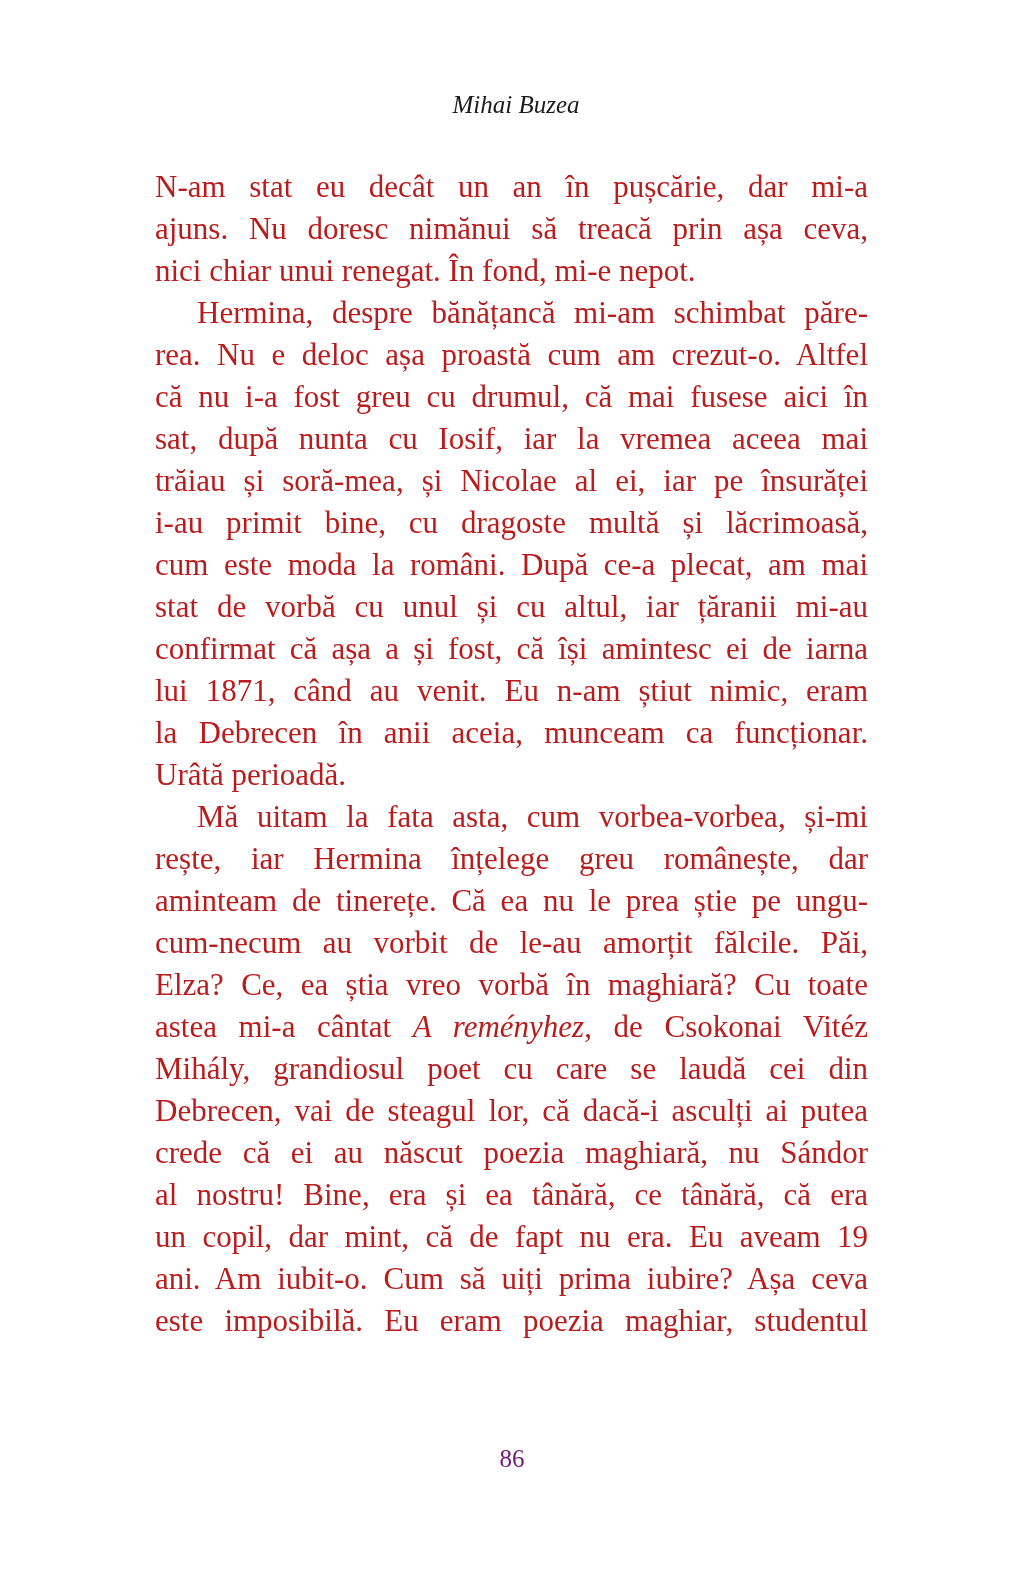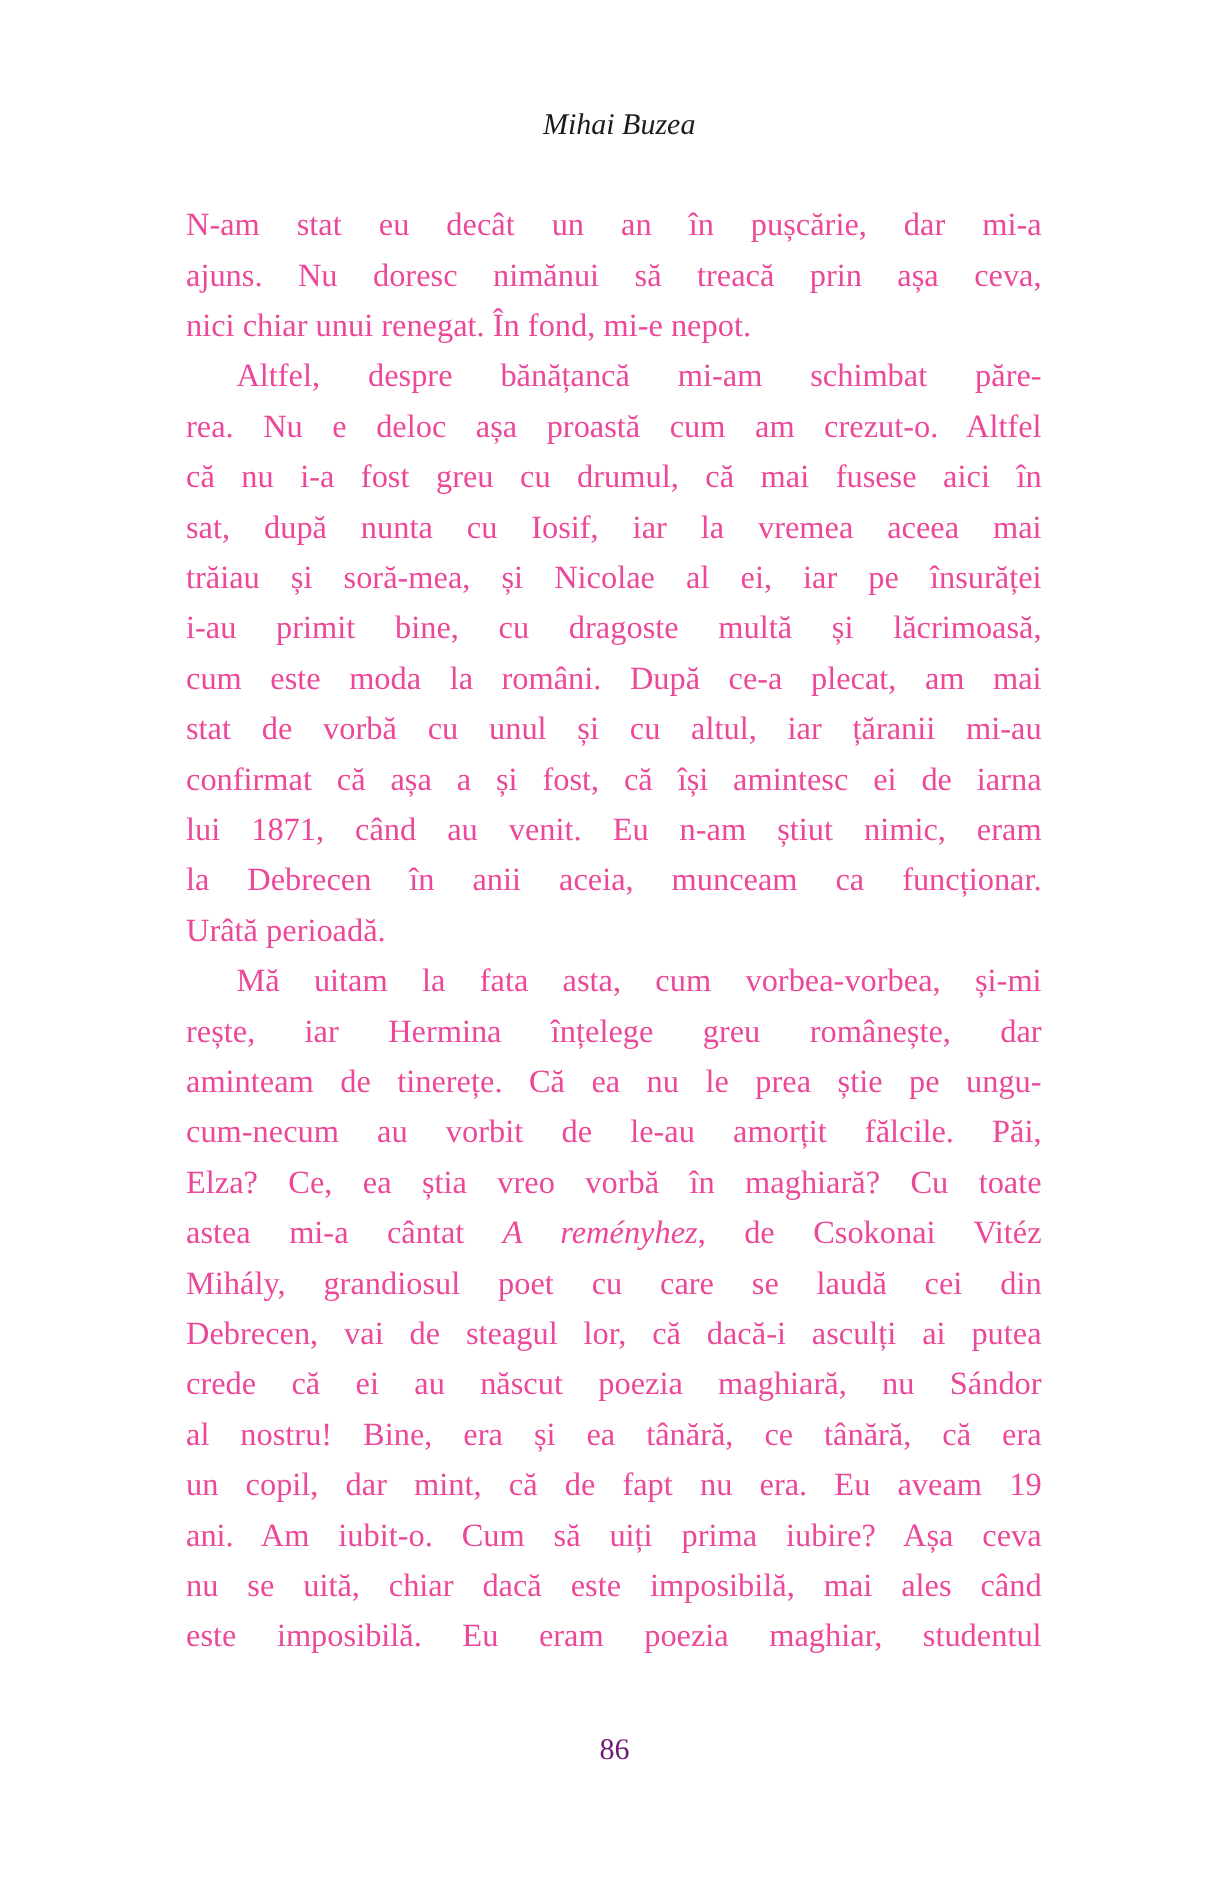--- a/index.html
+++ b/index.html
@@ -25,22 +25,22 @@
     font-style: italic;
     font-size: 25px;
     line-height: 30px;
     color: #1b1b1b;
   }
   .body-text {
     position: absolute;
     top: 166px;
     left: 155px;
     width: 713px;
-    font-size: 27px;
-    color: #ec4899;
+    font-size: 31px;
+    color: #b91c1c;
   }
   .line {
     height: 42px;
     line-height: 42px;
     text-align: justify;
     text-align-last: justify;
   }
   .line.para-end {
     text-align-last: left;
   }
@@ -65,21 +65,21 @@
 <body>
 
 <div class="page">
 
   <div class="running-head">Mihai Buzea</div>
 
   <div class="body-text">
     <div class="line">N-am stat eu decât un an în pușcărie, dar mi-a</div>
     <div class="line">ajuns. Nu doresc nimănui să treacă prin așa ceva,</div>
     <div class="line para-end">nici chiar unui renegat. În fond, mi-e nepot.</div>
-    <div class="line indent">Altfel, despre bănățancă mi-am schimbat păre-</div>
+    <div class="line indent">Hermina, despre bănățancă mi-am schimbat păre-</div>
     <div class="line">rea. Nu e deloc așa proastă cum am crezut-o. Altfel</div>
     <div class="line">că nu i-a fost greu cu drumul, că mai fusese aici în</div>
     <div class="line">sat, după nunta cu Iosif, iar la vremea aceea mai</div>
     <div class="line">trăiau și soră-mea, și Nicolae al ei, iar pe însurăței</div>
     <div class="line">i-au primit bine, cu dragoste multă și lăcrimoasă,</div>
     <div class="line">cum este moda la români. După ce-a plecat, am mai</div>
     <div class="line">stat de vorbă cu unul și cu altul, iar țăranii mi-au</div>
     <div class="line">confirmat că așa a și fost, că își amintesc ei de iarna</div>
     <div class="line">lui 1871, când au venit. Eu n-am știut nimic, eram</div>
     <div class="line">la Debrecen în anii aceia, munceam ca funcționar.</div>
@@ -89,19 +89,18 @@
     <div class="line">aminteam de tinerețe. Că ea nu le prea știe pe ungu-</div>
     <div class="line">cum-necum au vorbit de le-au amorțit fălcile. Păi,</div>
     <div class="line">Elza? Ce, ea știa vreo vorbă în maghiară? Cu toate</div>
     <div class="line"><span>astea mi-a cântat </span><em>A reményhez</em><span>, de Csokonai Vitéz</span></div>
     <div class="line">Mihály, grandiosul poet cu care se laudă cei din</div>
     <div class="line">Debrecen, vai de steagul lor, că dacă-i asculți ai putea</div>
     <div class="line">crede că ei au născut poezia maghiară, nu Sándor</div>
     <div class="line">al nostru! Bine, era și ea tânără, ce tânără, că era</div>
     <div class="line">un copil, dar mint, că de fapt nu era. Eu aveam 19</div>
     <div class="line">ani. Am iubit-o. Cum să uiți prima iubire? Așa ceva</div>
-    <div class="line">nu se uită, chiar dacă este imposibilă, mai ales când</div>
     <div class="line">este imposibilă. Eu eram poezia maghiar, studentul</div>
   </div>
 
   <div class="folio">86</div>
 
 </div>
 
 </body></html>

